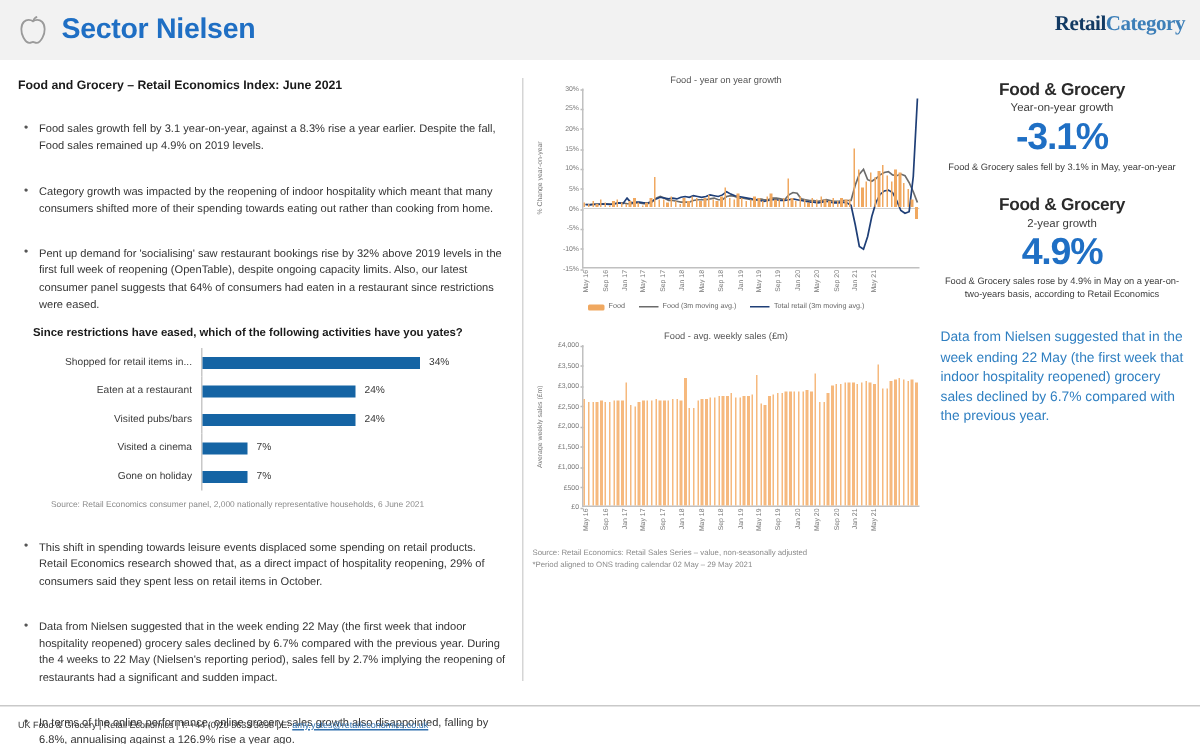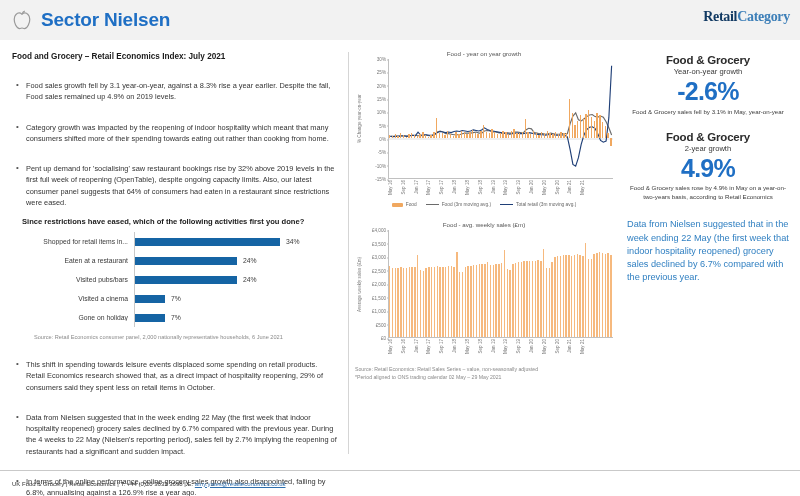--- a/index.html
+++ b/index.html
@@ -149,29 +149,29 @@
       <span class="logo-mark">
         <span class="l1">Retail</span><span class="l2">Category</span>
       </span>
       <span class="logo-bar"></span>
     </span>
   </div>
 
   <div class="body-wrap">
 
     <div class="col-left">
-      <div class="sec-title">Food and Grocery – Retail Economics Index: July 2021</div>
+      <div class="sec-title">Food and Grocery – Retail Economics Index: June 2021</div>
 
       <ul class="bullets">
         <li>Food sales growth fell by 3.1 year-on-year, against a 8.3% rise a year earlier. Despite the fall, Food sales remained up 4.9% on 2019 levels.</li>
         <li>Category growth was impacted by the reopening of indoor hospitality which meant that many consumers shifted more of their spending towards eating out rather than cooking from home.</li>
         <li>Pent up demand for 'socialising' saw restaurant bookings rise by 32% above 2019 levels in the first full week of reopening (OpenTable), despite ongoing capacity limits. Also, our latest consumer panel suggests that 64% of consumers had eaten in a restaurant since restrictions were eased.</li>
       </ul>
 
-      <div class="survey-q">Since restrictions have eased, which of the following activities first you done?</div>
+      <div class="survey-q">Since restrictions have eased, which of the following activities have you yates?</div>
 
       <div class="survey-chart">
         <div class="srow">
           <div class="slabel">Shopped for retail items in...</div>
           <div class="sbar-area">
             <div class="sbar" style="width:145px"></div>
             <div class="sval">34%</div>
           </div>
         </div>
         <div class="srow">
@@ -476,21 +476,21 @@
           <div>Source: Retail Economics: Retail Sales Series – value, non-seasonally adjusted</div>
           <div>*Period aligned to ONS trading calendar 02 May – 29 May 2021</div>
         </div>
       </div>
     </div>
 
     <div class="col-right">
       <div class="kpi">
         <div class="kpi-title">Food &amp; Grocery</div>
         <div class="kpi-sub">Year-on-year growth</div>
-        <div class="kpi-value">-2.6%</div>
+        <div class="kpi-value">-3.1%</div>
         <div class="kpi-note">Food &amp; Grocery sales fell by 3.1% in May, year-on-year</div>
       </div>
 
       <div class="kpi-gap"></div>
 
       <div class="kpi">
         <div class="kpi-title">Food &amp; Grocery</div>
         <div class="kpi-sub">2-year growth</div>
         <div class="kpi-value">4.9%</div>
         <div class="kpi-note">Food &amp; Grocery sales rose by 4.9% in May on a year-on-two-years basis, according to Retail Economics</div>

